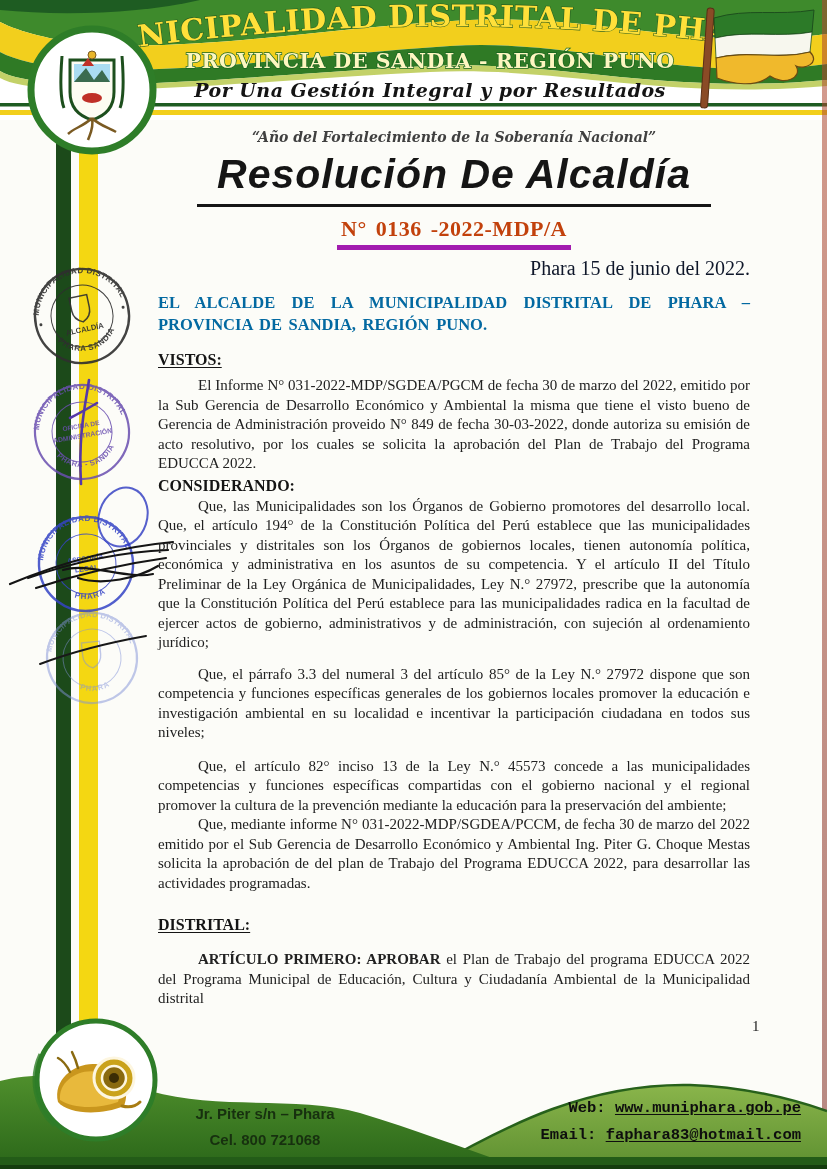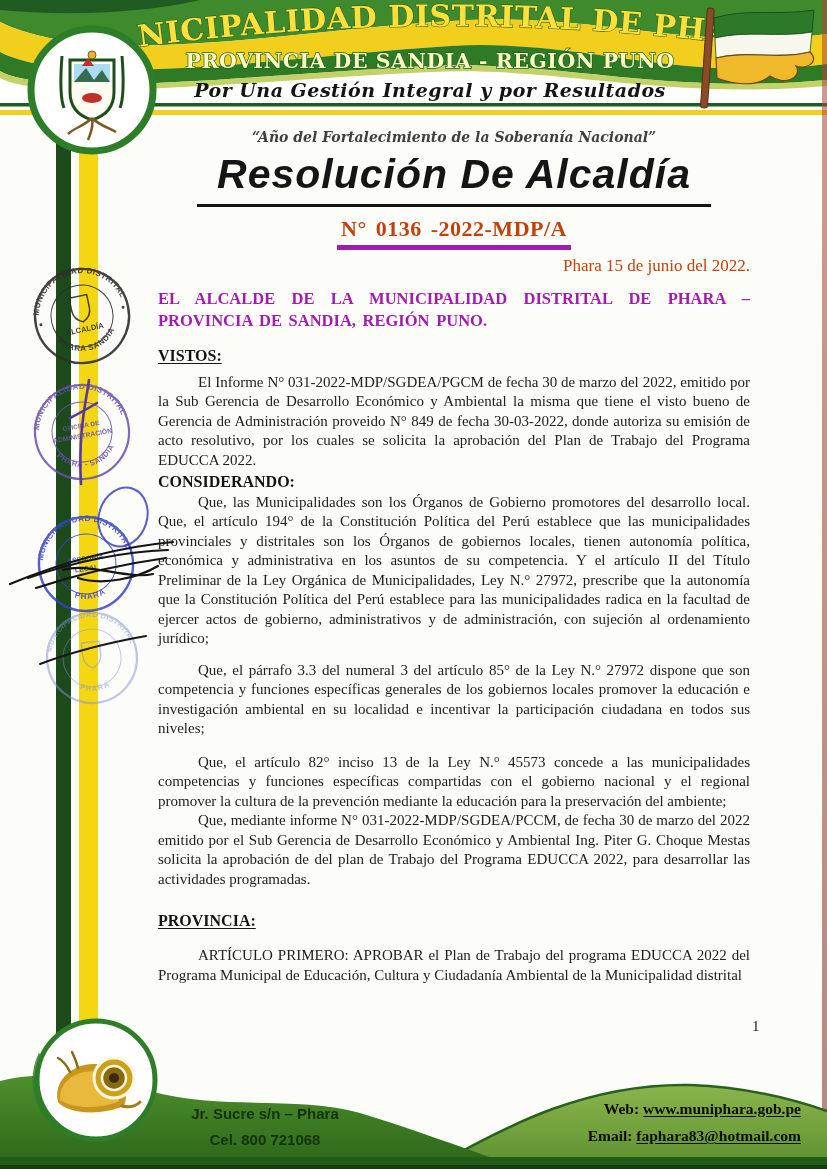--- a/index.html
+++ b/index.html
@@ -18,33 +18,33 @@
   
   .content{left:158px;top:122px;width:592px;font-size:15px;line-height:1.3;}
   .quote{margin-top:6px;text-align:center;font-family:"DejaVu Serif",serif;font-style:italic;font-weight:bold;font-size:14px;color:#404040;}
   .title-wrap{text-align:center;margin-top:2px;}
   .doc-title{
     display:inline-block;font-family:Liberation Sans, sans-serif;font-style:italic;font-weight:bold;
     font-size:41px;letter-spacing:1px;color:#151515;border-bottom:3px solid #161616;padding:0 20px 3px;
   }
   .num-wrap{text-align:center;margin-top:8px;}
   .doc-number{display:inline-block;font-weight:bold;font-size:22px;letter-spacing:.5px;word-spacing:3px;border-bottom:5px solid #a21caf;padding:0 4px 1px;color:#c2410c;}
-  .date-line{margin-top:5px;text-align:right;font-size:17px;color:#c2410c;}
-  .addressee{margin-top:11px;font-weight:bold;font-size:16.5px;line-height:1.32;text-align:justify;word-spacing:2.5px;color:#a21caf;}
+  .date-line{margin-top:5px;text-align:right;font-size:20px;color:#0f172a;}
+  .addressee{margin-top:11px;font-weight:bold;font-size:16.5px;line-height:1.32;text-align:justify;word-spacing:2.5px;color:#0369a1;}
   .sec-label{margin-top:14px;font-weight:bold;font-size:16px;color:#141414;}
   .sec-label .u{text-decoration:underline;text-underline-offset:2px;}
   .para{margin:0;text-indent:40px;text-align:justify;}
   .mt10{margin-top:6px;} .mt12{margin-top:12px;} .mt14{margin-top:14px;} .mt22{margin-top:22px;} .mt2{margin-top:2px;}
-  .lead-bold{font-weight:normal;}
+  .lead-bold{font-weight:bold;}
   .page-number{left:752px;top:1018px;font-size:15px;color:#222;}
   
   .footer-addr{left:148px;top:1101px;width:234px;text-align:center;
     font-family:"Liberation Sans",sans-serif;font-weight:bold;font-size:15px;line-height:26px;color:#17300f;}
   .footer-links{right:26px;top:1095px;text-align:right;
-    font-family:Liberation Serif, serif;font-weight:bold;font-size:15.5px;line-height:27px;color:#0e0e0e;}
+    font-family:Liberation Mono, monospace;font-weight:bold;font-size:15.5px;line-height:27px;color:#0e0e0e;}
   .footer-links a{color:#0e0e0e;text-decoration:underline;text-underline-offset:2px;}
   svg{display:block;}
   .stamp{pointer-events:none;}
 </style>
 </head>
 <body>
 
 <div class="page">
 
   <svg class="abs" style="left:0;top:0;" width="827" height="120" viewBox="0 0 827 120">
@@ -202,21 +202,21 @@
     <p class="para mt10">El Informe N° 031-2022-MDP/SGDEA/PGCM de fecha 30 de marzo del 2022, emitido por la Sub Gerencia de Desarrollo Económico y Ambiental la misma que tiene el visto bueno de Gerencia de Administración proveido N° 849 de fecha 30-03-2022, donde autoriza su emisión de acto resolutivo, por los cuales se solicita la aprobación del Plan de Trabajo del Programa EDUCCA 2022.</p>
 
     <div class="sec-label mt2">CONSIDERANDO:</div>
 
     <p class="para">Que, las Municipalidades son los Órganos de Gobierno promotores del desarrollo local. Que, el artículo 194° de la Constitución Política del Perú establece que las municipalidades provinciales y distritales son los Órganos de gobiernos locales, tienen autonomía política, económica y administrativa en los asuntos de su competencia. Y el artículo II del Título Preliminar de la Ley Orgánica de Municipalidades, Ley N.° 27972, prescribe que la autonomía que la Constitución Política del Perú establece para las municipalidades radica en la facultad de ejercer actos de gobierno, administrativos y de administración, con sujeción al ordenamiento jurídico;</p>
     <p class="para mt12">Que, el párrafo 3.3 del numeral 3 del artículo 85° de la Ley N.° 27972 dispone que son competencia y funciones específicas generales de los gobiernos locales promover la educación e investigación ambiental en su localidad e incentivar la participación ciudadana en todos sus niveles;</p>
     <p class="para mt14">Que, el artículo 82° inciso 13 de la Ley N.° 45573 concede a las municipalidades competencias y funciones específicas compartidas con el gobierno nacional y el regional promover la cultura de la prevención mediante la educación para la preservación del ambiente;</p>
     <p class="para">Que, mediante informe N° 031-2022-MDP/SGDEA/PCCM, de fecha 30 de marzo del 2022 emitido por el Sub Gerencia de Desarrollo Económico y Ambiental Ing. Piter G. Choque Mestas solicita la aprobación de del plan de Trabajo del Programa EDUCCA 2022, para desarrollar las actividades programadas.</p>
 
     <div class="sec-label mt22">
-      <span class="u">PROVINCIA:</span>
+      <span class="u">DISTRITAL:</span>
     </div>
 
     <p class="para mt14"><span class="lead-bold">ARTÍCULO PRIMERO: APROBAR</span><span> el Plan de Trabajo del programa EDUCCA 2022 del Programa Municipal de Educación, Cultura y Ciudadanía Ambiental de la Municipalidad distrital</span></p>
   </div>
 
   <div class="abs page-number">1</div>
 
   <svg class="abs" style="left:0;top:1051px;" width="827" height="118" viewBox="0 0 827 118">
     <defs>
       <linearGradient id="gLeft" x1="0" y1="0" x2="0" y2="1">
@@ -241,21 +241,21 @@
     <path d="M28,88 C22,62 52,44 74,52 C94,58 100,78 94,92 C70,102 38,100 28,88 Z" fill="#c9961d"></path>
     <path d="M30,86 C28,68 48,54 68,58 C84,62 92,76 88,88 C66,96 42,94 30,86 Z" fill="#e8b93c"></path>
     <circle cx="84" cy="64" r="20" fill="#caa21a" stroke="#fdf6e0" stroke-width="3"></circle>
     <circle cx="84" cy="64" r="12" fill="#8a6a10" stroke="#fdf6e0" stroke-width="2.5"></circle>
     <circle cx="84" cy="64" r="5" fill="#3b2c05"></circle>
     <path d="M40,58 C36,50 32,46 28,44 M48,54 C46,46 44,42 42,38" fill="none" stroke="#8a6a10" stroke-width="2.5" stroke-linecap="round"></path>
     <path d="M92,92 C100,94 106,92 110,88" fill="none" stroke="#a87c12" stroke-width="3" stroke-linecap="round"></path>
   </svg>
 
   <div class="abs footer-addr">
-    <div>Jr. Sucre s/n – Phara</div>
+    <div>Jr. Piter s/n – Phara</div>
     <div>Cel. 800 721068</div>
   </div>
 
   <div class="abs footer-links">
     <div><span>Web: </span><a href="#">www.muniphara.gob.pe</a></div>
     <div><span>Email: </span><a href="#">faphara83@hotmail.com</a></div>
   </div>
 
 </div>
 

